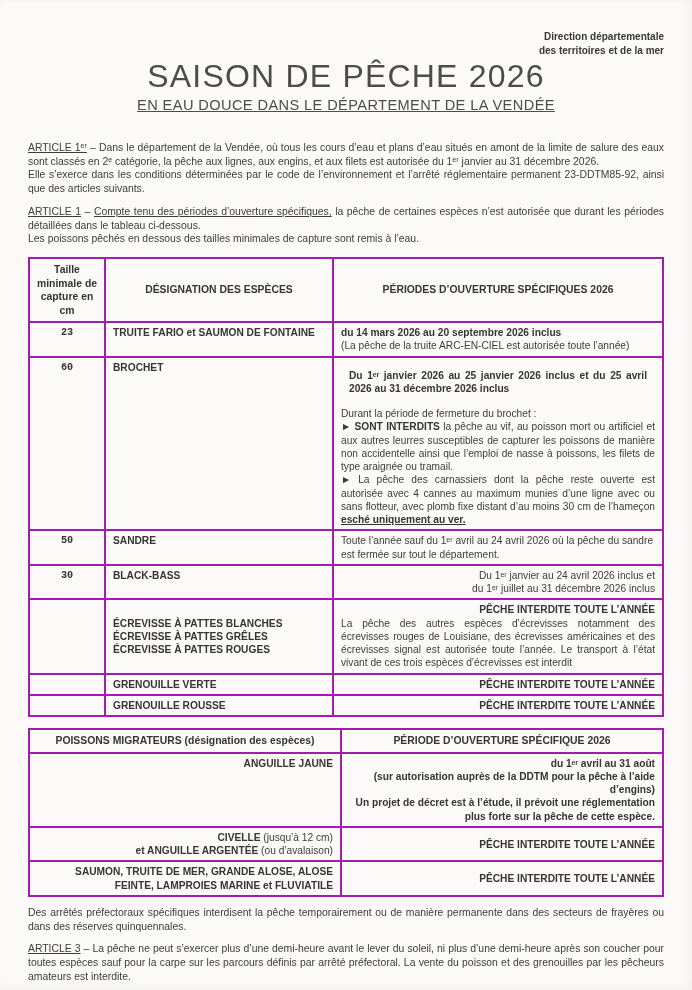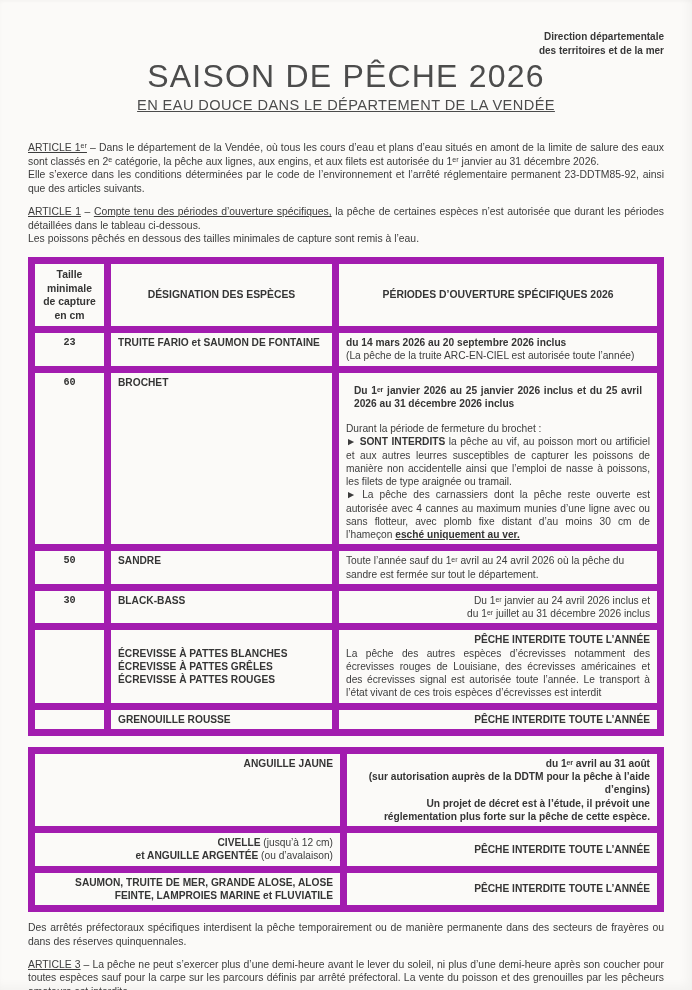--- a/index.html
+++ b/index.html
@@ -23,21 +23,21 @@
   .titlewrap{text-align:center;padding-top:33px;}
   .title{margin:0;font-size:32px;font-weight:400;color:#4c4c4c;letter-spacing:1.2px;line-height:1.1;}
   .subtitle{margin:3px 0 0;font-size:14.6px;font-weight:400;color:#4c4c4c;letter-spacing:.4px;text-decoration:underline;}
   
   .para{margin:9px 0 0;font-size:10.4px;line-height:1.32;text-align:justify;}
   .lbl{text-decoration:underline;}
   .u{text-decoration:underline;}
   .b{font-weight:bold;color:#353535;}
   
   table{border-collapse:collapse;width:100%;margin-top:11px;table-layout:fixed;}
-  td,th{border:7px solid #a21caf;padding:3px 7px;font-size:10.2px;line-height:1.3;vertical-align:top;}
+  td,th{border:2px solid #a21caf;padding:3px 7px;font-size:10.2px;line-height:1.3;vertical-align:top;}
   th{font-weight:bold;text-align:center;vertical-align:middle;color:#353535;font-size:10.4px;padding:4px 6px;}
   .ctr{text-align:right;}
   .jus{text-align:justify;}
   .mid{vertical-align:middle;}
   .size{text-align:center;font-weight:bold;color:#353535;font-family:Liberation Mono, monospace;}
   .species{font-weight:bold;color:#353535;}
   .gap-top{margin-top:12px;}
   .cellblock{margin:8px;}
 </style>
 </head>
@@ -116,32 +116,41 @@
         <div>ÉCREVISSE À PATTES GRÊLES</div>
         <div>ÉCREVISSE À PATTES ROUGES</div>
       </td>
       <td>
         <div class="b ctr">PÊCHE INTERDITE TOUTE L’ANNÉE</div>
         <div class="jus">La pêche des autres espèces d’écrevisses notamment des écrevisses rouges de Louisiane, des écrevisses américaines et des écrevisses signal est autorisée toute l’année. Le transport à l’état vivant de ces trois espèces d’écrevisses est interdit</div>
       </td>
     </tr>
     <tr>
       <td></td>
+      <td class="species">GRENOUILLE VERTE</td>
+      <td class="b ctr">PÊCHE INTERDITE TOUTE L’ANNÉE</td>
+    </tr>
+    <tr>
+      <td></td>
       <td class="species">GRENOUILLE ROUSSE</td>
       <td class="b ctr">PÊCHE INTERDITE TOUTE L’ANNÉE</td>
     </tr>
   </tbody>
     </table>
 
   <table>
     <colgroup>
         <col style="width:312px">
         <col>
       </colgroup>
     <tbody>
+        <tr>
+      <th>POISSONS MIGRATEURS (désignation des espèces)</th>
+      <th>PÉRIODE D’OUVERTURE SPÉCIFIQUE 2026</th>
+    </tr>
     <tr>
       <td class="species ctr">ANGUILLE JAUNE</td>
       <td class="b ctr">
         <div>du 1ᵉʳ avril au 31 août</div>
         <div>(sur autorisation auprès de la DDTM pour la pêche à l’aide d’engins)</div>
         <div>Un projet de décret est à l’étude, il prévoit une réglementation plus forte sur la pêche de cette espèce.</div>
       </td>
     </tr>
     <tr>
       <td class="ctr mid">

